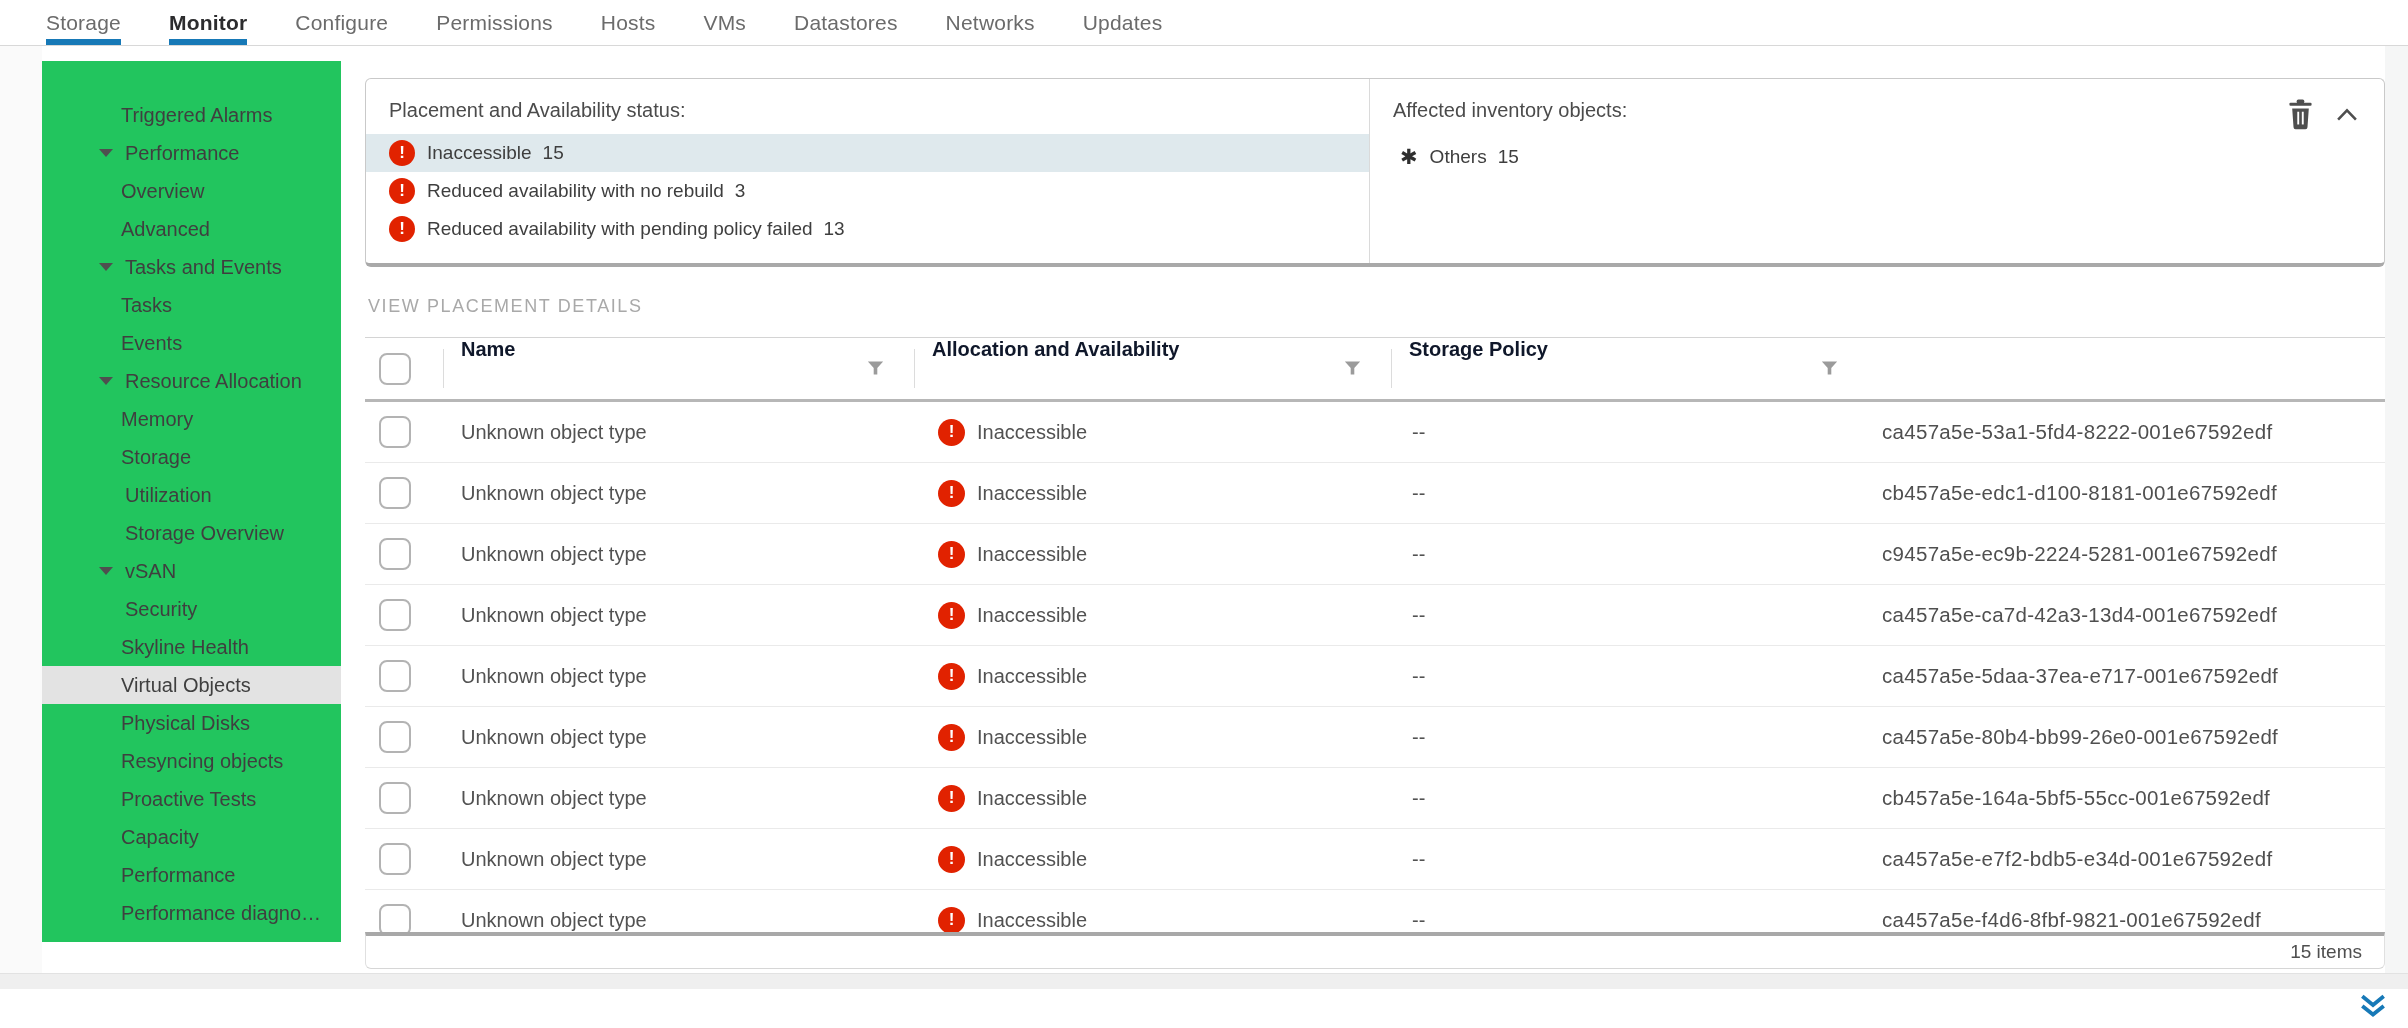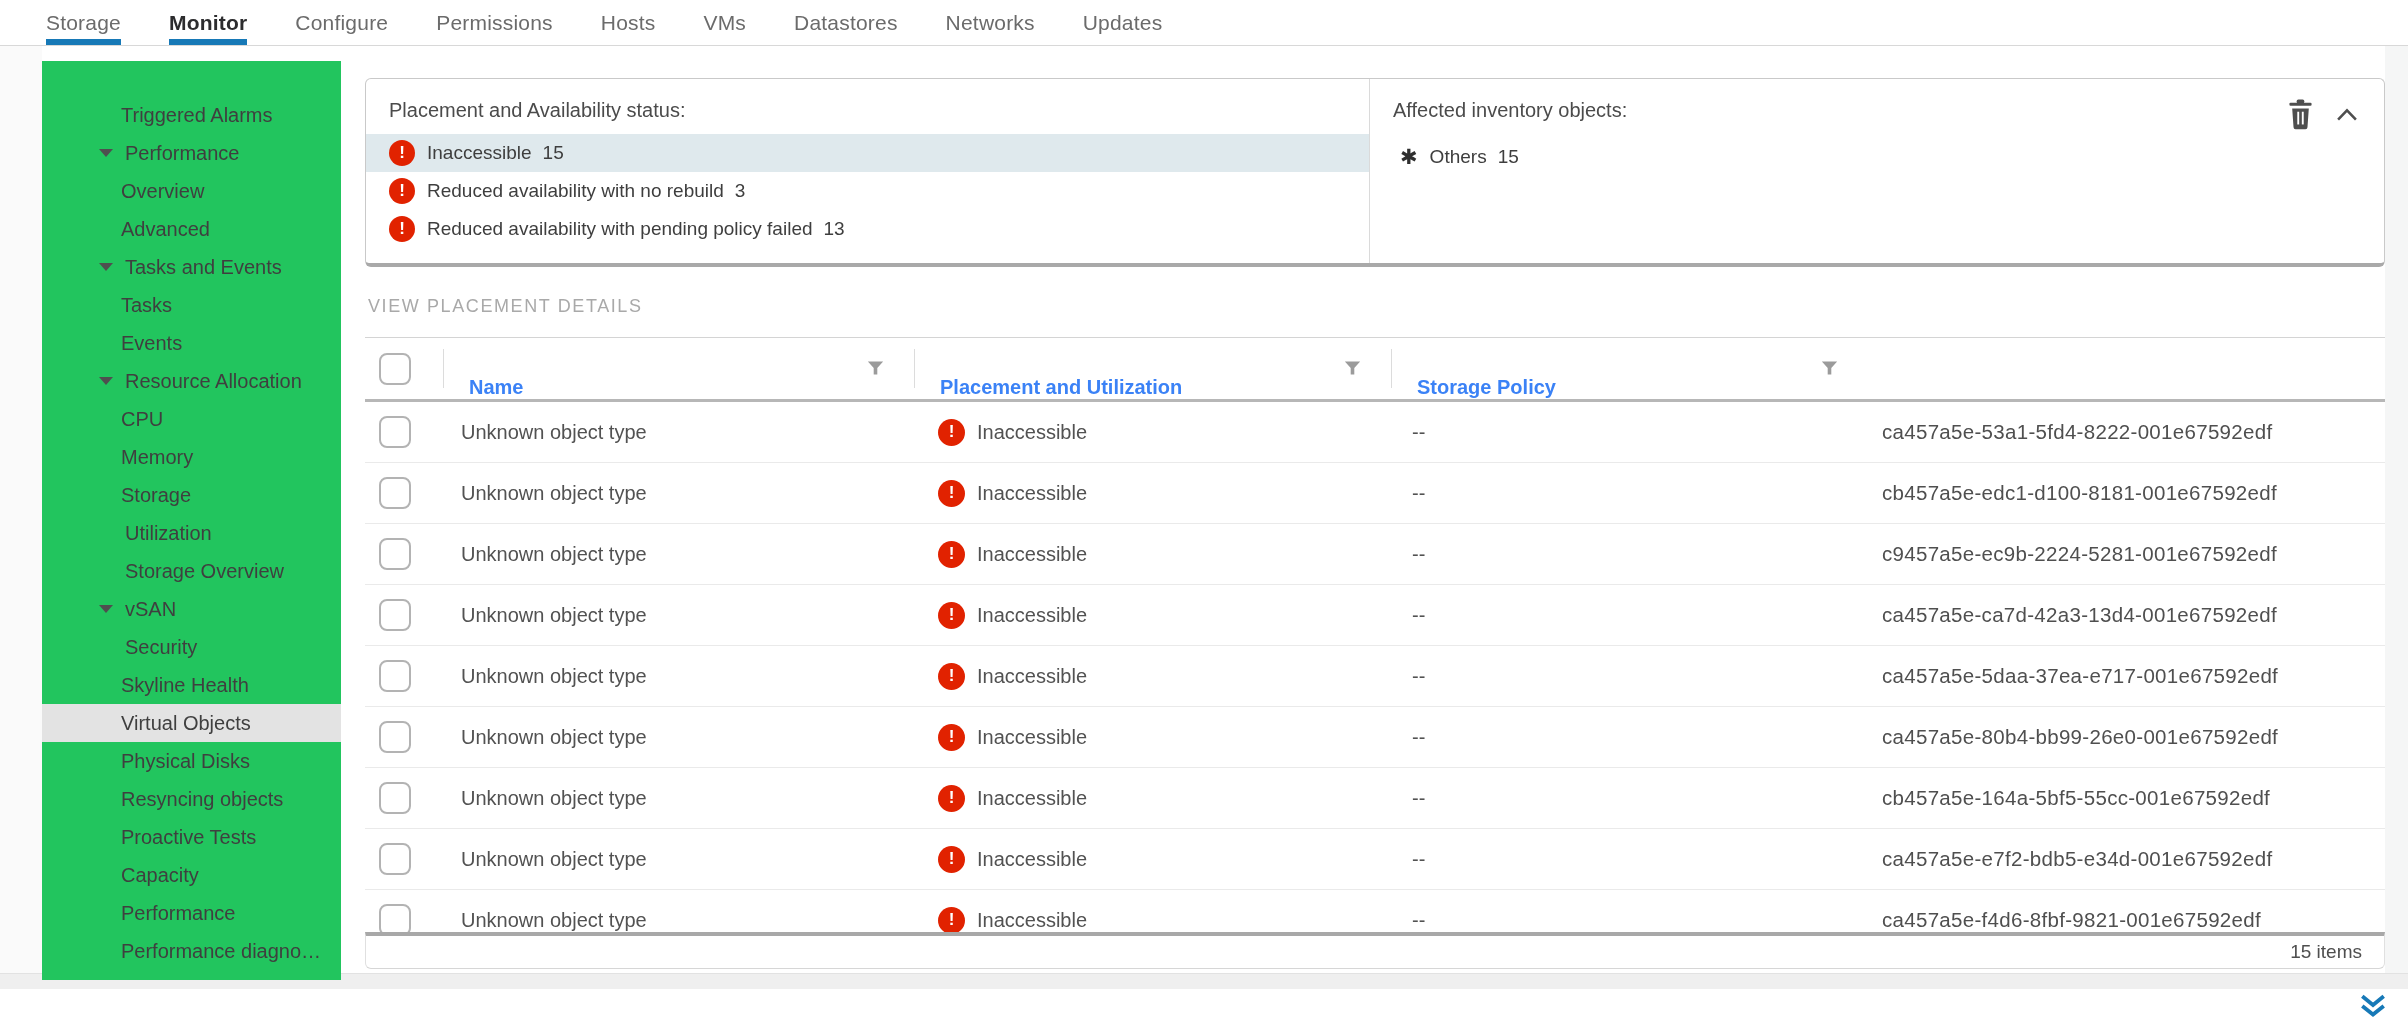--- a/index.html
+++ b/index.html
@@ -55,22 +55,22 @@
   
   .section-label { position:absolute; left:368px; top:296px; font-size:18px; color:#a9a9a9;
                    letter-spacing:1.6px; }
 
   
   .grid { position:absolute; left:365px; top:337px; width:2020px; }
   .thead { display:flex; height:65px; border-top:1px solid #d4d4d4; border-bottom:3px solid #b7b7b7;
            background:#fff; }
   .th-check { width:78px; flex:0 0 78px; display:flex; align-items:center; padding-left:14px; position:relative; }
   .th-cols { display:flex; flex:1; }
-  .th { position:relative; display:flex; align-items:flex-end; padding-left:26px; font-size:20px; font-weight:bold;
-        color:#3b82f6; }
+  .th { position:relative; display:flex; align-items:flex-start; padding-left:18px; font-size:20px; font-weight:bold;
+        color:#0f172a; }
   .th::before { content:""; position:absolute; left:0; top:11px; bottom:11px; width:1px; background:#dcdcdc; }
   .th:nth-child(1) { width:471px; flex:0 0 471px; }
   .th:nth-child(2) { width:477px; flex:0 0 477px; }
   .th:nth-child(3) { width:477px; flex:0 0 477px; }
   .th:nth-child(4) { flex:1; }
   .funnel { position:absolute; right:30px; top:50%; transform:translateY(-50%); }
 
   .tbody { height:530px; overflow:hidden; background:#fff; }
   .trow { display:flex; height:61px; border-bottom:1px solid #eaeaea; background:#fff; }
   .cell { display:flex; align-items:center; font-size:20px; color:#525252; }
@@ -167,24 +167,20 @@
 
       <span class="side-label">Tasks</span>
     </div>
       <div class="side-item child">
 
       <span class="side-label">Events</span>
     </div>
       <div class="side-item parent">
       <span class="tri"></span>
       <span class="side-label">Resource Allocation</span>
-    </div>
-      <div class="side-item child">
-
-      <span class="side-label">CPU</span>
     </div>
       <div class="side-item child">
 
       <span class="side-label">Memory</span>
     </div>
       <div class="side-item child">
 
       <span class="side-label">Storage</span>
     </div>
       <div class="side-item parent">
@@ -300,21 +296,21 @@
       <div class="th-cols">
           <div class="th">
           <span class="th-label">Name</span>
           <span class="funnel">
             <svg width="17" height="15" viewBox="0 0 16 14">
               <path d="M0.8 0.8 H15.2 L9.7 7 V13.2 H6.3 V7 Z" fill="#9b9b9b"></path>
             </svg>
           </span>
         </div>
           <div class="th">
-          <span class="th-label">Placement and Utilization</span>
+          <span class="th-label">Allocation and Availability</span>
           <span class="funnel">
             <svg width="17" height="15" viewBox="0 0 16 14">
               <path d="M0.8 0.8 H15.2 L9.7 7 V13.2 H6.3 V7 Z" fill="#9b9b9b"></path>
             </svg>
           </span>
         </div>
           <div class="th">
           <span class="th-label">Storage Policy</span>
           <span class="funnel">
             <svg width="17" height="15" viewBox="0 0 16 14">

